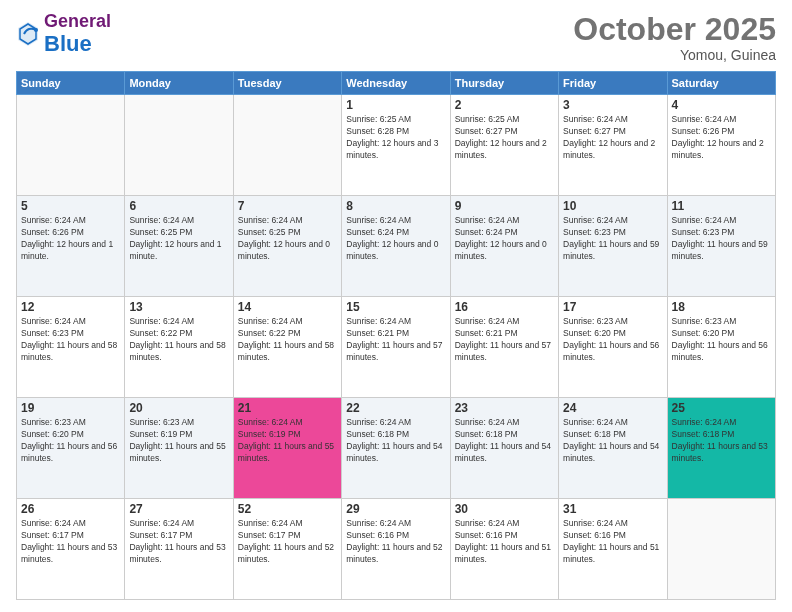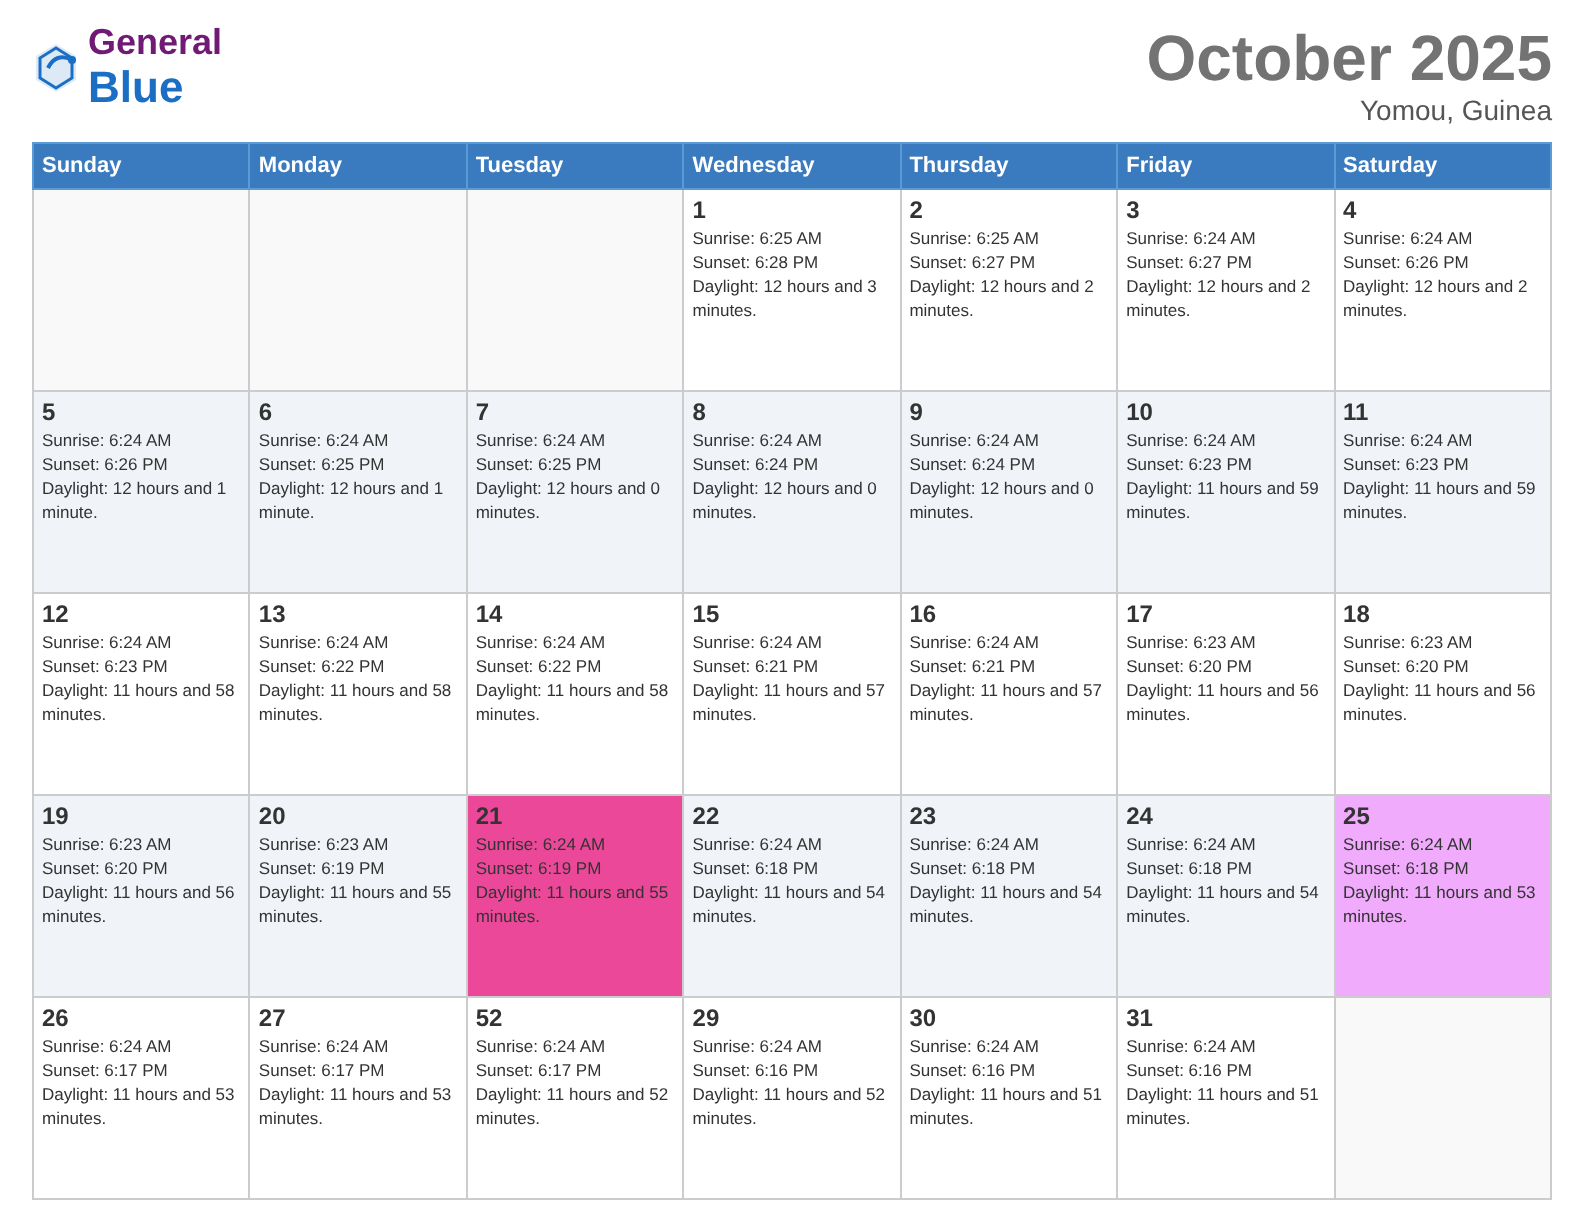--- a/index.html
+++ b/index.html
@@ -278,21 +278,21 @@
             <div class="day-info" style="white-space: pre-line;">Sunrise: 6:24 AM
 Sunset: 6:18 PM
 Daylight: 11 hours and 54 minutes.</div>
           </td>
           <td style="background: rgb(240, 244, 248);">
             <span class="day-number">24</span>
             <div class="day-info" style="white-space: pre-line;">Sunrise: 6:24 AM
 Sunset: 6:18 PM
 Daylight: 11 hours and 54 minutes.</div>
           </td>
-          <td style="background: #f0abfc;">
+          <td style="background: #14b8a6;">
             <span class="day-number">25</span>
             <div class="day-info" style="white-space: pre-line;">Sunrise: 6:24 AM
 Sunset: 6:18 PM
 Daylight: 11 hours and 53 minutes.</div>
           </td>
         </tr>
         <tr>
           <td>
             <span class="day-number">26</span>
             <div class="day-info" style="white-space: pre-line;">Sunrise: 6:24 AM

